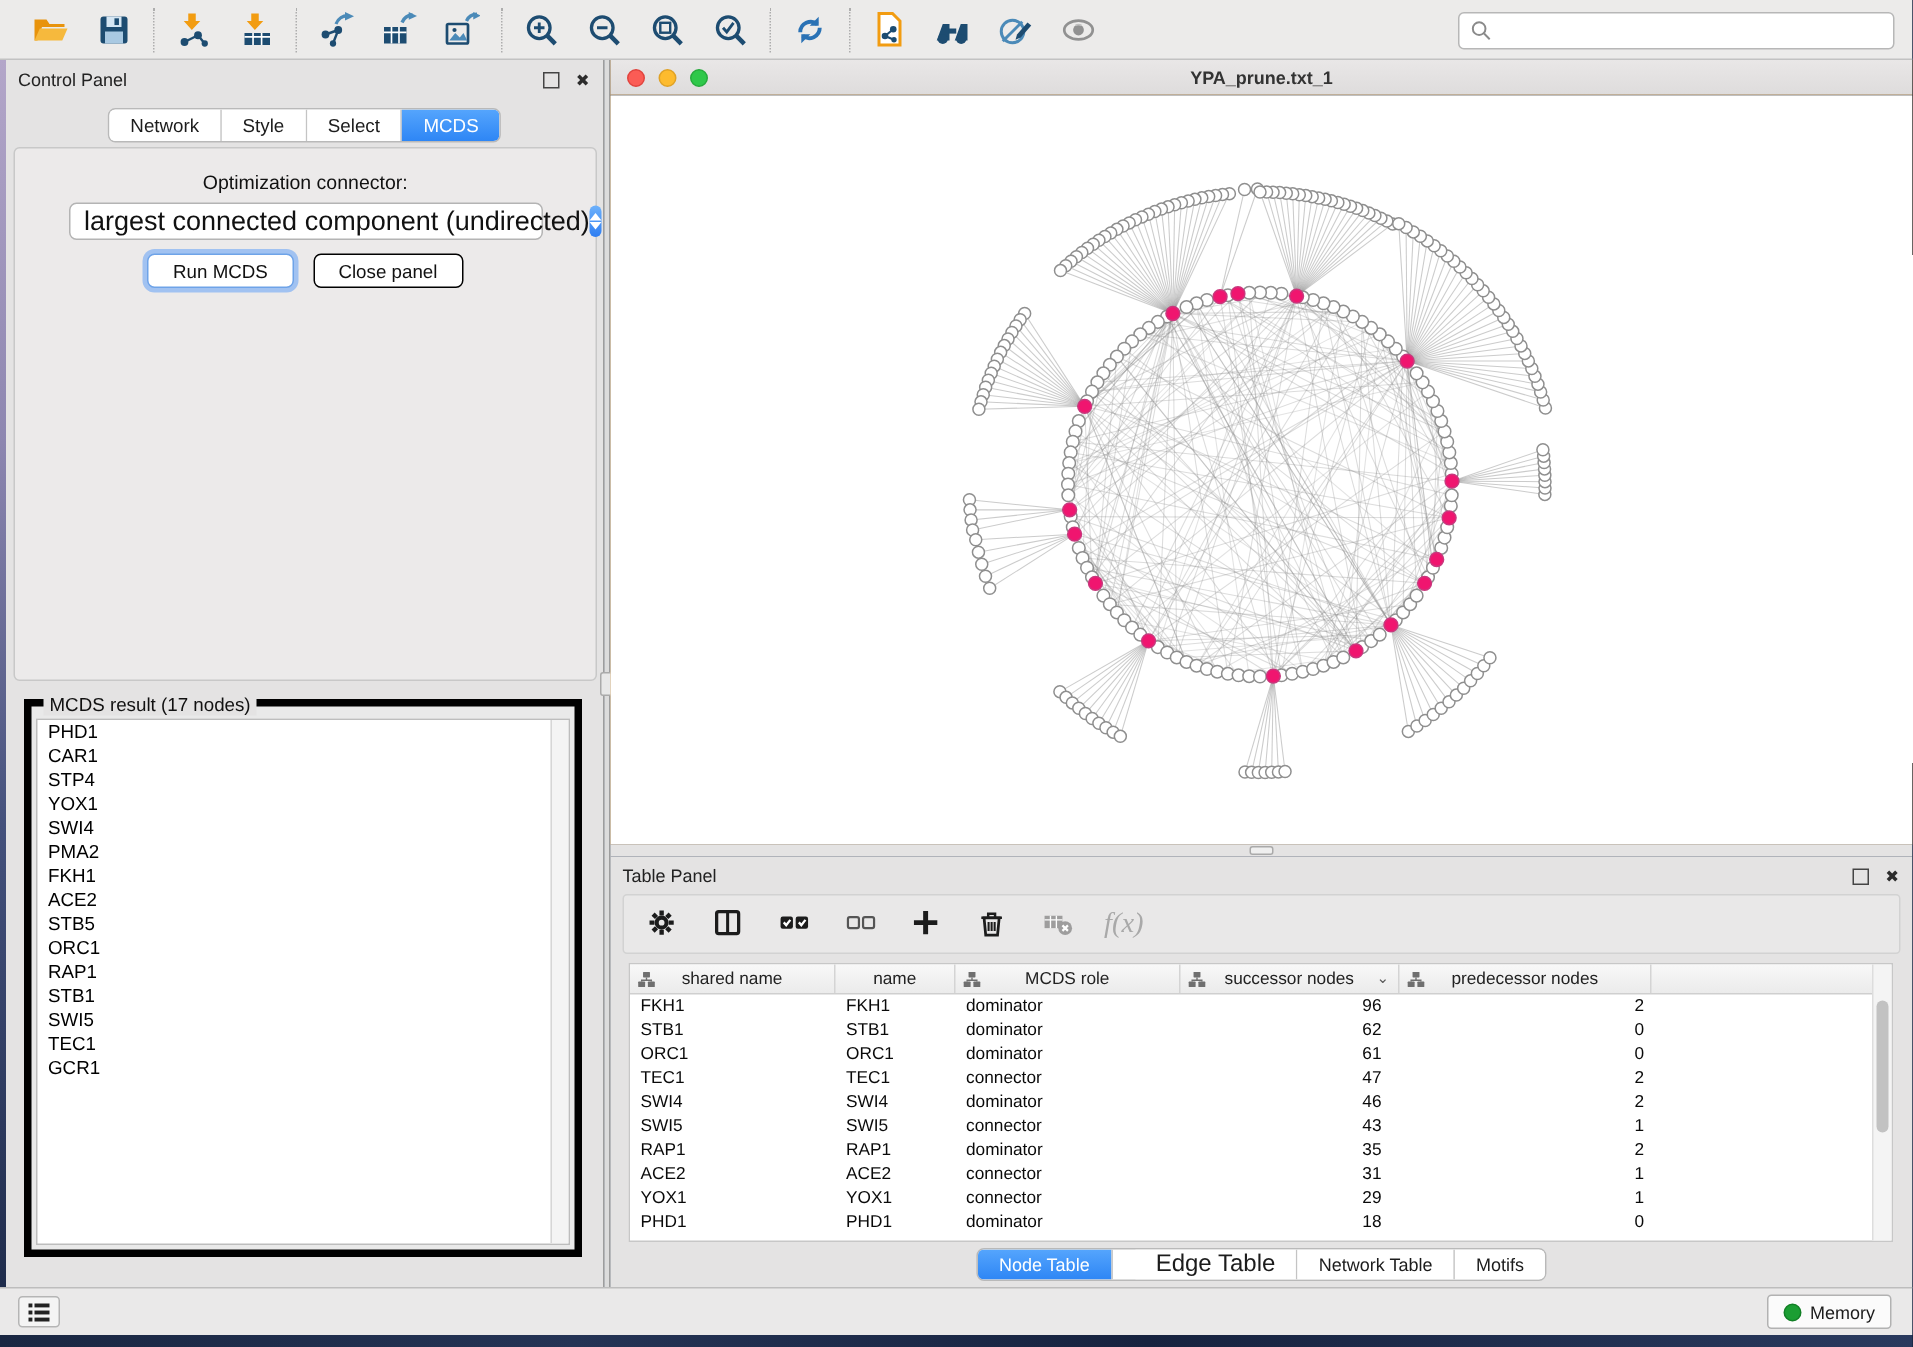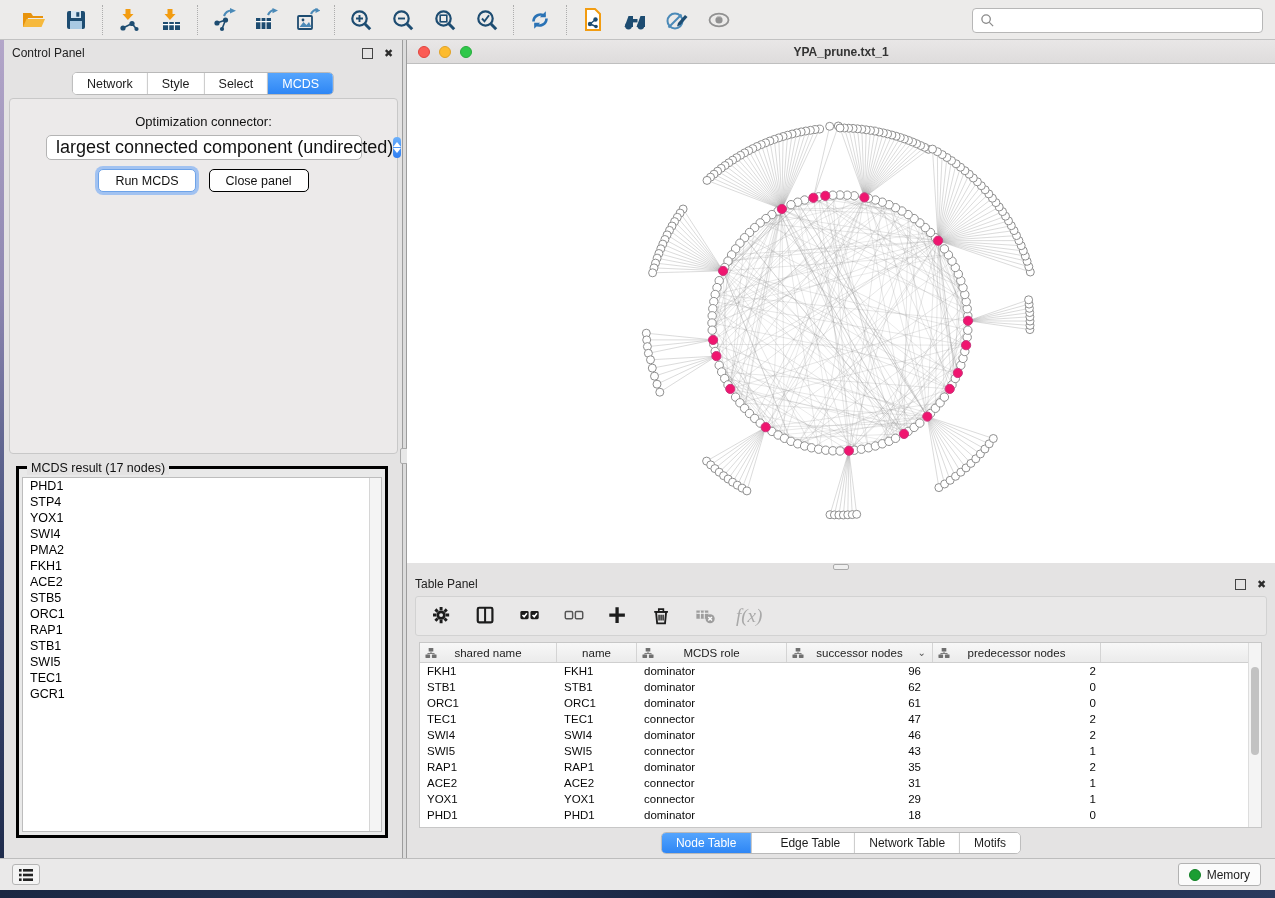--- a/index.html
+++ b/index.html
@@ -37,21 +37,21 @@
   .opt-select { position:absolute; left:36px; top:36px; width:316px; height:25px; background:#fff; border:1px solid #b4b4b4; border-radius:5px; display:flex; align-items:center; cursor:pointer; }
   .opt-select .val { flex:1; padding-left:9px; font-size:18px; color:#111; white-space:nowrap; }
   .spinner { width:20px; height:21px; margin-right:2px; border-radius:4px; background:linear-gradient(#6db1fb,#2f7ef2); display:flex; flex-direction:column; align-items:center; justify-content:center; gap:1px; }
   .spinner i { border:4px solid transparent; display:block; width:0; height:0; }
   .spinner .up { border-bottom:5px solid #fff; margin-top:-3px; }
   .spinner .dn { border-top:5px solid #fff; margin-bottom:-3px; }
   .cp-buttons { position:absolute; top:70px; width:100%; display:flex; justify-content:center; gap:13px; }
   .btn { height:23px; padding:0 16px; background:#fff; border:1px solid #000000; border-radius:5px; font-size:12.5px; color:#111; cursor:pointer; }
   .btn.focus { box-shadow:0 0 0 3px rgba(100,160,245,.55); border-color:#6ea3e8; }
 
-  .result-box { position:absolute; left:12px; top:426px; width:372px; height:372px; border:3px solid #000000; background:#e9e9e9; }
+  .result-box { position:absolute; left:12px; top:426px; width:372px; height:372px; border:5px solid #000000; background:#e9e9e9; }
   .result-legend { position:absolute; left:8px; top:-8px; background:#e4e3e3; padding:0 4px; font-size:12.5px; color:#111; }
   .result-list { position:absolute; left:3px; top:8px; right:3px; bottom:3px; background:#fff; border:1px solid #bdbdbd; overflow:hidden; }
   .result-item { padding:1.5px 0 1.5px 7px; font-size:12.5px; line-height:13px; color:#000; }
   .result-scroll { position:absolute; right:0; top:0; bottom:0; width:12px; background:#f4f4f4; border-left:1px solid #d6d6d6; }
 
   .v-divider { position:absolute; left:403px; top:40px; width:4px; height:818px; background:#dcdcdc; border-right:1px solid #9d9d9d; }
   .v-grip { position:absolute; left:-3px; top:408px; width:9px; height:16px; background:#e8e8e8; border:1px solid #aaa; border-radius:2px; }
 
   
   .net-window { position:absolute; left:407px; top:40px; width:868px; height:523px; background:#a16207; }
@@ -287,20 +287,21 @@
       <button class="btn focus">Run MCDS</button>
       <button class="btn">Close panel</button>
     </div>
   </div>
 
   <div class="result-box">
     <span class="result-legend">MCDS result (17 nodes)</span>
     <div class="result-list" id="result-list">
       <div class="result-scroll"></div>
     <div class="result-item">PHD1</div>
+        <div class="result-item">CAR1</div>
         <div class="result-item">STP4</div>
         <div class="result-item">YOX1</div>
         <div class="result-item">SWI4</div>
         <div class="result-item">PMA2</div>
         <div class="result-item">FKH1</div>
         <div class="result-item">ACE2</div>
         <div class="result-item">STB5</div>
         <div class="result-item">ORC1</div>
         <div class="result-item">RAP1</div>
         <div class="result-item">STB1</div>
@@ -1170,21 +1171,21 @@
           <div class="td rgt" style="width: 168px; padding-right: 5px;">0</div>
         </div>
       </div>
     <div class="tbl-scroll">
         <div class="tbl-thumb"></div>
       </div>
   </div>
 
   <div class="tp-tabs" id="tp-tabs">
       <div class="seg-tab active" style="font-size: 12px;">Node Table</div>
-      <div class="seg-tab" style="font-size: 12px; margin-left: 15px;">Edge Table</div>
+      <div class="seg-tab" style="font-size: 16px; margin-left: 15px;">Edge Table</div>
       <div class="seg-tab" style="font-size: 12px;">Network Table</div>
       <div class="seg-tab" style="font-size: 12px;">Motifs</div>
     </div>
 </div>
 
 <div class="statusbar">
   <div class="menu-btn">
     <svg width="16" height="14" viewBox="0 0 16 14">
         <g fill="#222">
           <rect x="1" y="1" width="2.6" height="2.6"></rect>

